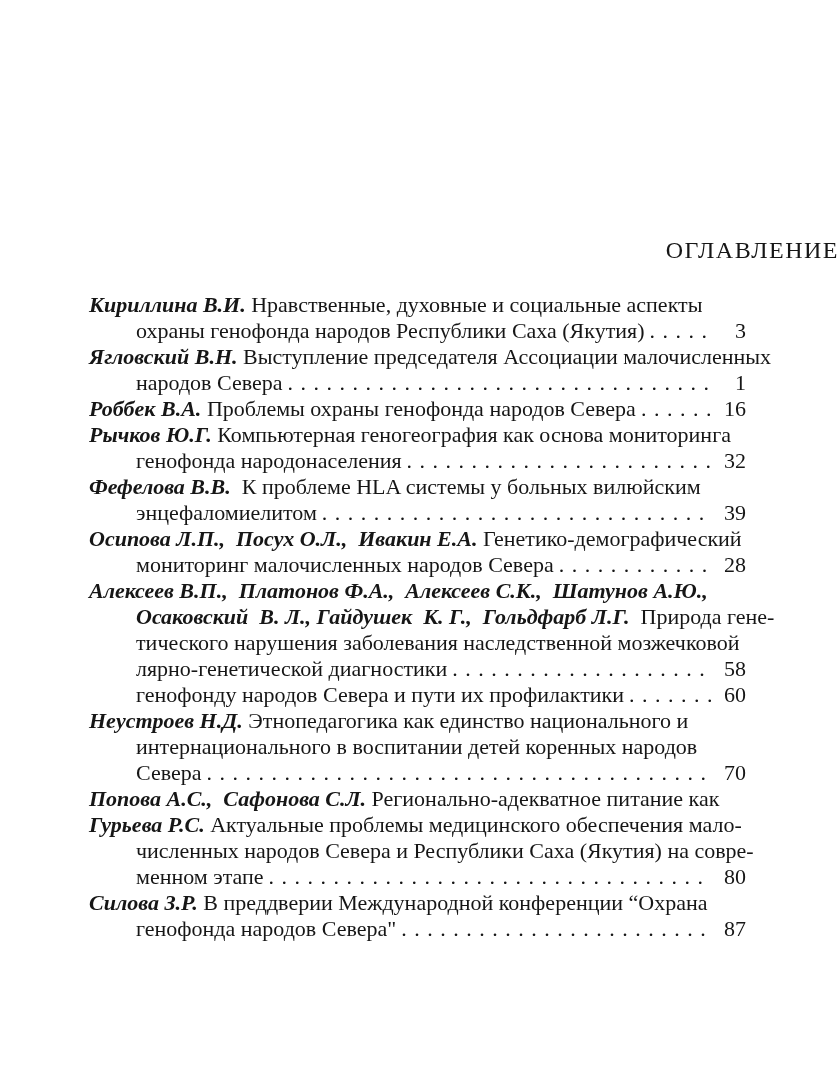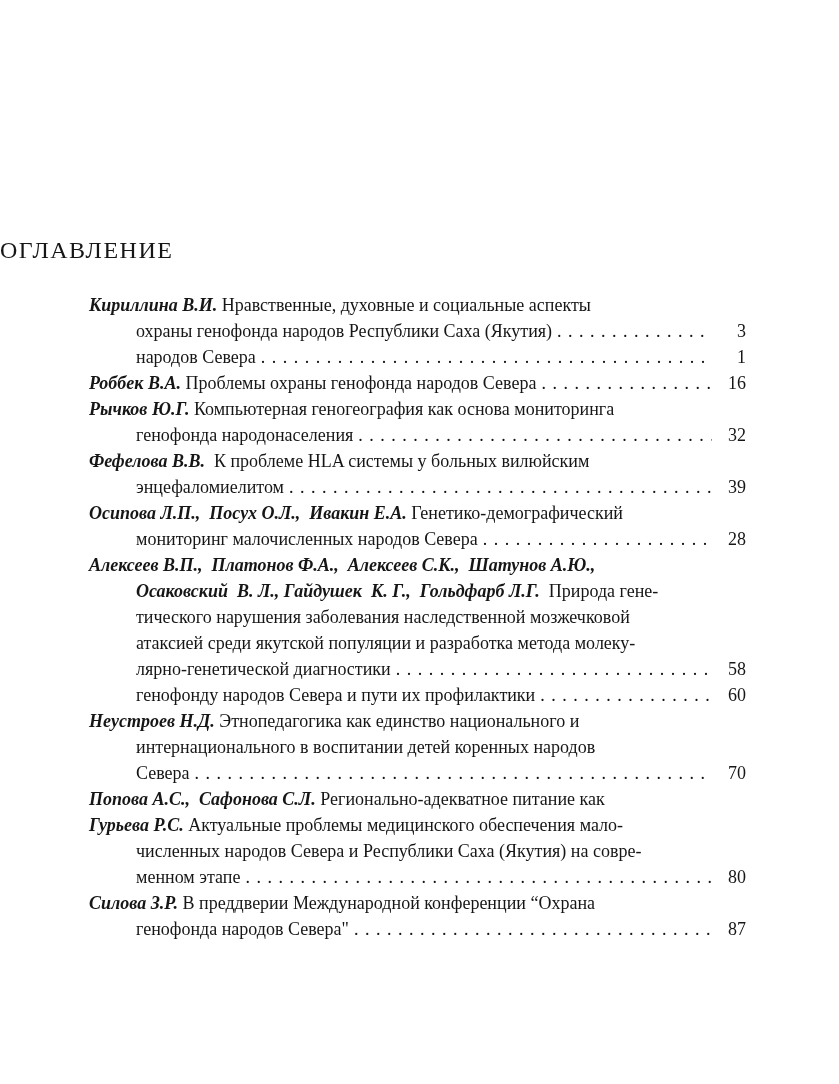--- a/index.html
+++ b/index.html
@@ -15,40 +15,40 @@
     color: #161616;
     font-family: "Liberation Serif", "DejaVu Serif", serif;
     overflow: hidden;
   }
   .title {
     position: absolute;
     top: 237px;
     left: 0;
     width: 100%;
     margin: 0;
-    text-align: left;
+    text-align: right;
     font-size: 24px;
     font-weight: normal;
     letter-spacing: 1.5px;
     color: #161616;
   }
   .toc {
     position: absolute;
     left: 89px;
     top: 292px;
     width: 657px;
   }
   .entry {
     margin: 0;
   }
   .line {
     display: flex;
     align-items: baseline;
     white-space: pre;
-    font-size: 18px;
+    font-size: 22px;
     line-height: 26px;
   }
   .line.ind {
     padding-left: 47px;
   }
   .authors {
     font-weight: bold;
     font-style: italic;
   }
   .rest {
@@ -75,20 +75,21 @@
 <body>
 
 <div class="page">
   <h1 class="title">ОГЛАВЛЕНИЕ</h1>
   <div class="toc" id="toc">
       <div class="entry">
         <div class="line"><span class="authors">Кириллина В.И.</span><span class="rest"> Нравственные, духовные и социальные аспекты</span></div>
         <div class="line ind"><span class="rest">охраны генофонда народов Республики Саха (Якутия)</span><span class="leader"></span><span class="pagenum">3</span></div>
       </div>
       <div class="entry">
+        <div class="line"><span class="authors">Ягловский В.Н.</span><span class="rest"> Выступление председателя Ассоциации малочисленных</span></div>
         <div class="line ind"><span class="rest">народов Севера</span><span class="leader"></span><span class="pagenum">1</span></div>
       </div>
       <div class="entry">
         <div class="line"><span class="authors">Роббек В.А.</span><span class="rest"> Проблемы охраны генофонда народов Севера</span><span class="leader"></span><span class="pagenum">16</span></div>
       </div>
       <div class="entry">
         <div class="line"><span class="authors">Рычков Ю.Г.</span><span class="rest"> Компьютерная геногеография как основа мониторинга</span></div>
         <div class="line ind"><span class="rest">генофонда народонаселения</span><span class="leader"></span><span class="pagenum">32</span></div>
       </div>
       <div class="entry">
@@ -96,21 +97,20 @@
         <div class="line ind"><span class="rest">энцефаломиелитом</span><span class="leader"></span><span class="pagenum">39</span></div>
       </div>
       <div class="entry">
         <div class="line"><span class="authors">Осипова Л.П.,  Посух О.Л.,  Ивакин Е.А.</span><span class="rest"> Генетико-демографический</span></div>
         <div class="line ind"><span class="rest">мониторинг малочисленных народов Севера</span><span class="leader"></span><span class="pagenum">28</span></div>
       </div>
       <div class="entry">
         <div class="line"><span class="authors">Алексеев В.П.,  Платонов Ф.А.,  Алексеев С.К.,  Шатунов А.Ю.,</span></div>
         <div class="line ind"><span class="authors">Осаковский  В. Л., Гайдушек  К. Г.,  Гольдфарб Л.Г.</span><span class="rest">  Природа гене-</span></div>
         <div class="line ind"><span class="rest">тического нарушения заболевания наследственной мозжечковой</span></div>
-        <div class="line ind"><span class="rest">атаксией среди якутской популяции и разработка метода молеку-</span></div>
         <div class="line ind"><span class="rest">лярно-генетической диагностики</span><span class="leader"></span><span class="pagenum">58</span></div>
       </div>
       <div class="entry">
         <div class="line ind"><span class="rest">генофонду народов Севера и пути их профилактики</span><span class="leader"></span><span class="pagenum">60</span></div>
       </div>
       <div class="entry">
         <div class="line"><span class="authors">Неустроев Н.Д.</span><span class="rest"> Этнопедагогика как единство национального и</span></div>
         <div class="line ind"><span class="rest">интернационального в воспитании детей коренных народов</span></div>
         <div class="line ind"><span class="rest">Севера</span><span class="leader"></span><span class="pagenum">70</span></div>
       </div>

